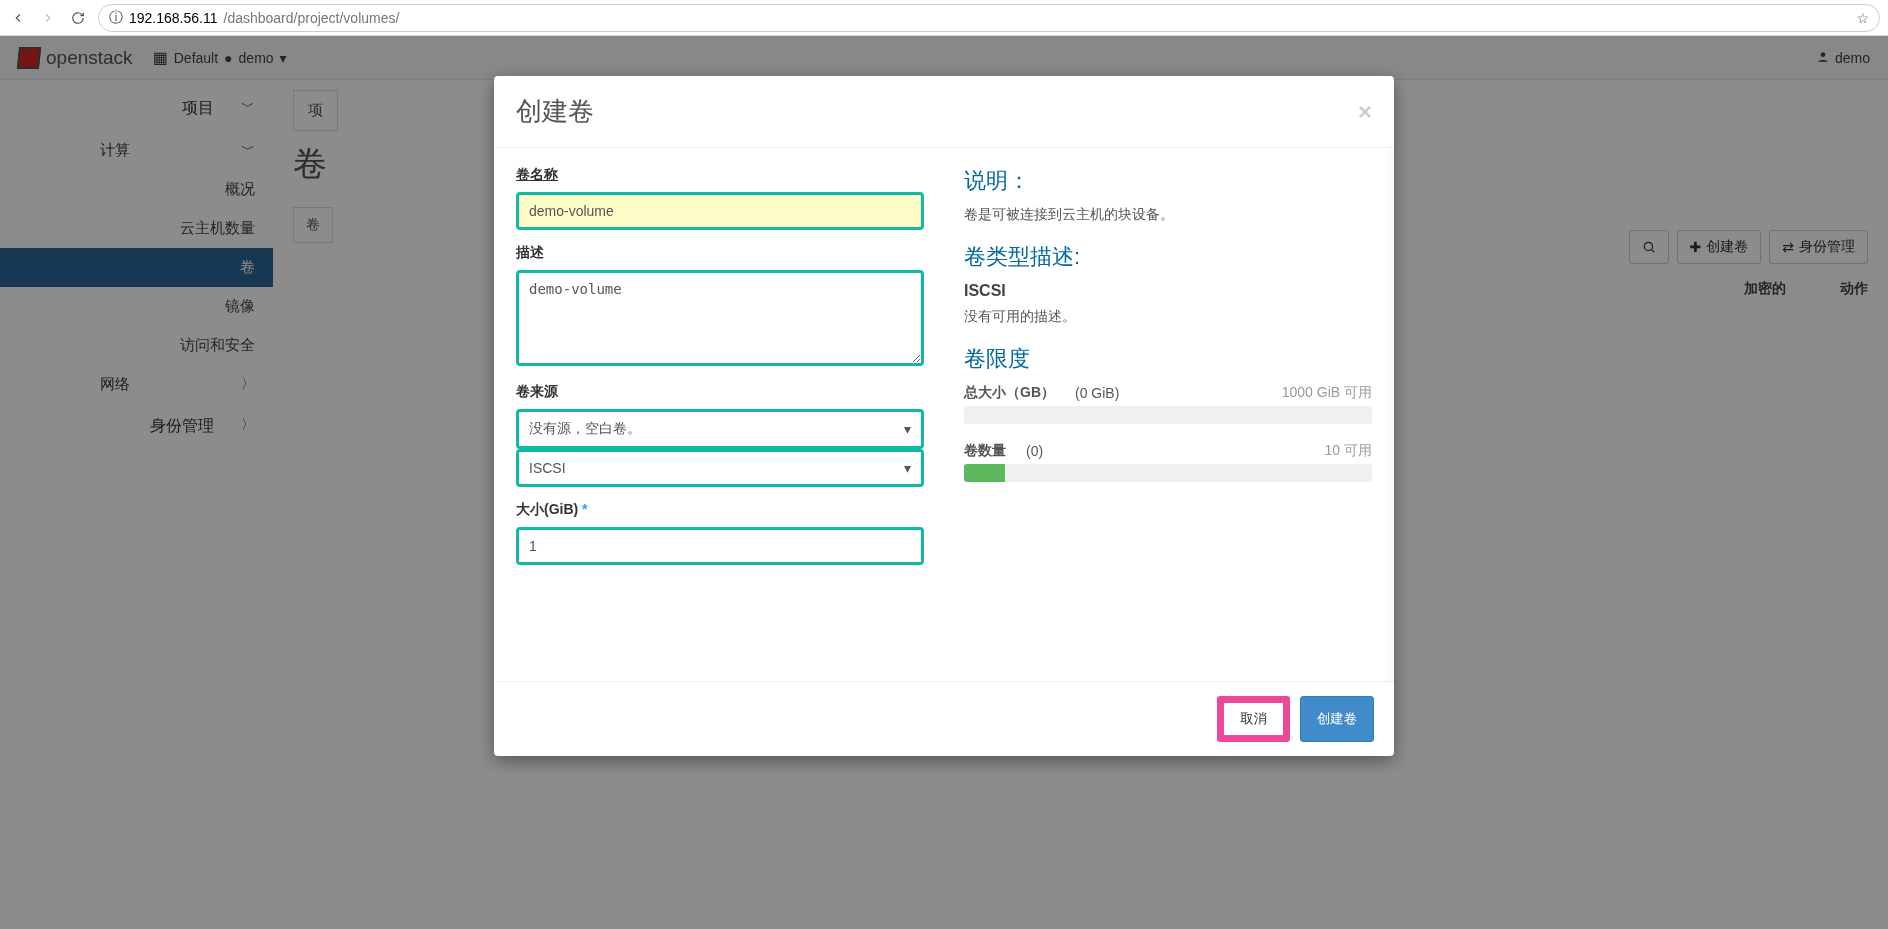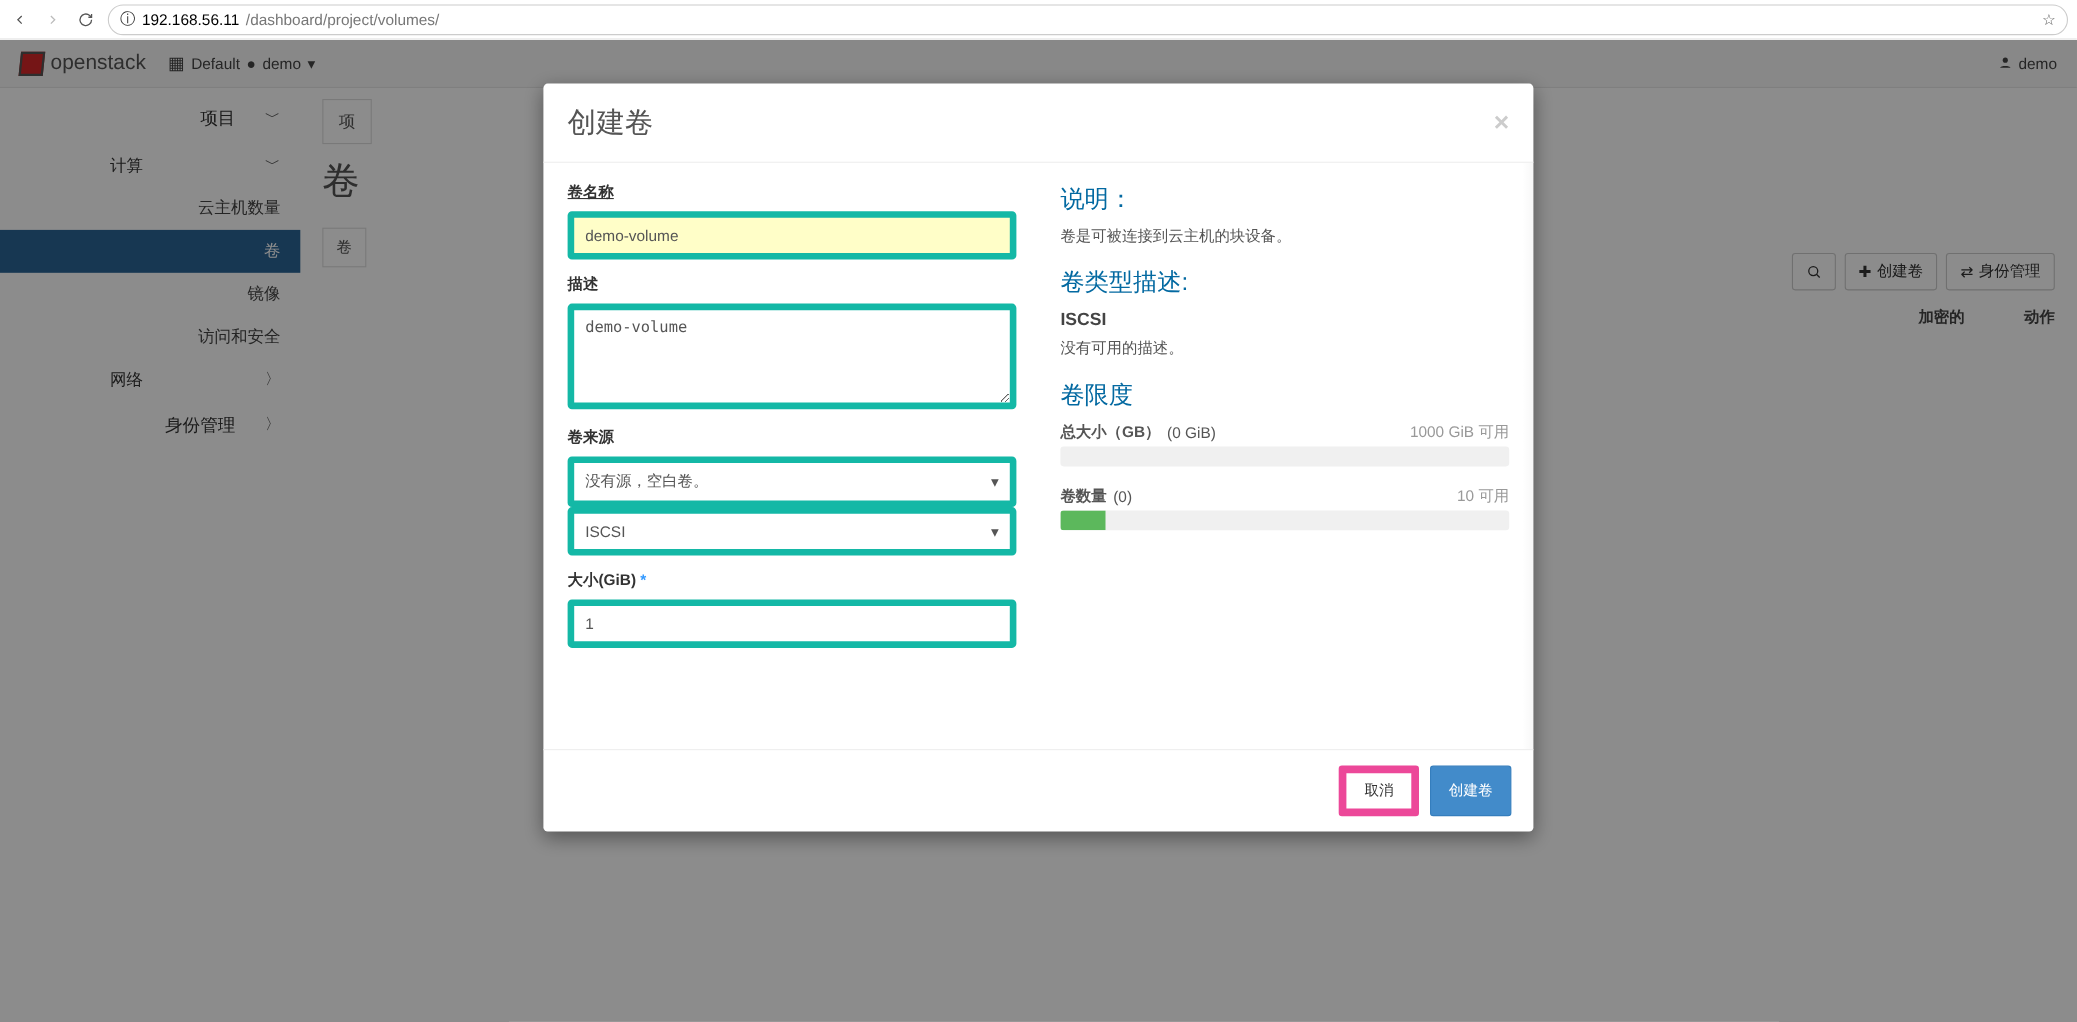--- a/index.html
+++ b/index.html
@@ -45,28 +45,28 @@
   
   .modal { position:fixed; left:50%; top:76px; transform: translateX(-50%); width: 900px; height: 680px; background:#fff; border-radius: 4px; box-shadow: 0 5px 18px rgba(0,0,0,.4); display:flex; flex-direction:column;}
   .modal-header { padding: 18px 22px; border-bottom: 1px solid #eee; display:flex; align-items:center;}
   .modal-title { font-size: 26px; color:#555; font-weight:500;}
   .modal-close { margin-left:auto; font-size: 24px; color:#ccc; font-weight:bold;}
   .modal-body { flex:1; overflow-y:auto; padding: 18px 22px 0 22px; display:flex; gap: 40px; position:relative;}
   .col { flex:1; min-width:0;}
   label.f { display:block; font-weight:bold; margin: 14px 0 8px 0; font-size:14px; color:#333;}
   label.f:first-child{ margin-top:0;text-decoration:underline;}
   .req { color:#3399ff; font-weight:bold;}
-  .input, .select, .textarea { width:100%; border:6px solid #14b8a6; border-radius:4px; padding: 8px 10px; font-size:14px; color:#555; background:#fff;}
+  .input, .select, .textarea { width:100%; border:3px solid #14b8a6; border-radius:4px; padding: 8px 10px; font-size:14px; color:#555; background:#fff;}
   .input.highlight { background:#fffec8;}
   .textarea { height: 96px; resize: both;}
   .select { display:flex; justify-content:space-between; align-items:center;}
   .col-right h3 { font-size:22px; color:#0369a1; font-weight:500; margin-bottom: 10px;}
   .col-right p  { font-size:14px; color:#555; margin-bottom: 18px;}
   .sub-b { font-size:16px; font-weight:bold; color:#444; margin-top:4px; margin-bottom:8px;}
-  .quota-row { display:flex; align-items:center; gap:6px; font-size:14px; color:#555; margin-top: 6px;}
+  .quota-row { display:flex; align-items:center; gap:20px; font-size:14px; color:#555; margin-top: 6px;}
   .quota-row .avail { margin-left:auto; color:#999;}
   .progress { width:100%; height:18px; background:#f0f0f0; border-radius:3px; margin-top:4px; overflow:hidden;}
   .progress .fill { height:100%; background:#5cb85c;}
   
   .modal-footer { border-top:1px solid #eee; padding: 14px 20px; display:flex; justify-content:flex-end; gap:10px;}
   .btn-default { border:7px solid #ec4899; background:#fff; padding:7px 16px; border-radius:3px; color:#333;}
   .btn-primary { border:1px solid #357ebd; background:#428bca; padding:7px 16px; border-radius:3px; color:#fff;}
   
   .scrollbar-shadow { position:absolute; right:0; top:0; bottom:0; width:10px; background: linear-gradient(to left, rgba(0,0,0,0.03), transparent);}
   
@@ -127,20 +127,21 @@
 
   <div class="sidebar">
     <div class="side-lvl1">
       <span>项目</span>
       <span class="chev">﹀</span>
     </div>
     <div class="side-lvl2">
       <span>计算</span>
       <span class="chev">﹀</span>
     </div>
+    <a class="side-lvl3">概况</a>
     <a class="side-lvl3">云主机数量</a>
     <a class="side-lvl3 active">卷</a>
     <a class="side-lvl3">镜像</a>
     <a class="side-lvl3">访问和安全</a>
     <div class="side-lvl2">
       <span>网络</span>
       <span class="chev">〉</span>
     </div>
     <div class="side-lvl1">
       <span>身份管理</span>

